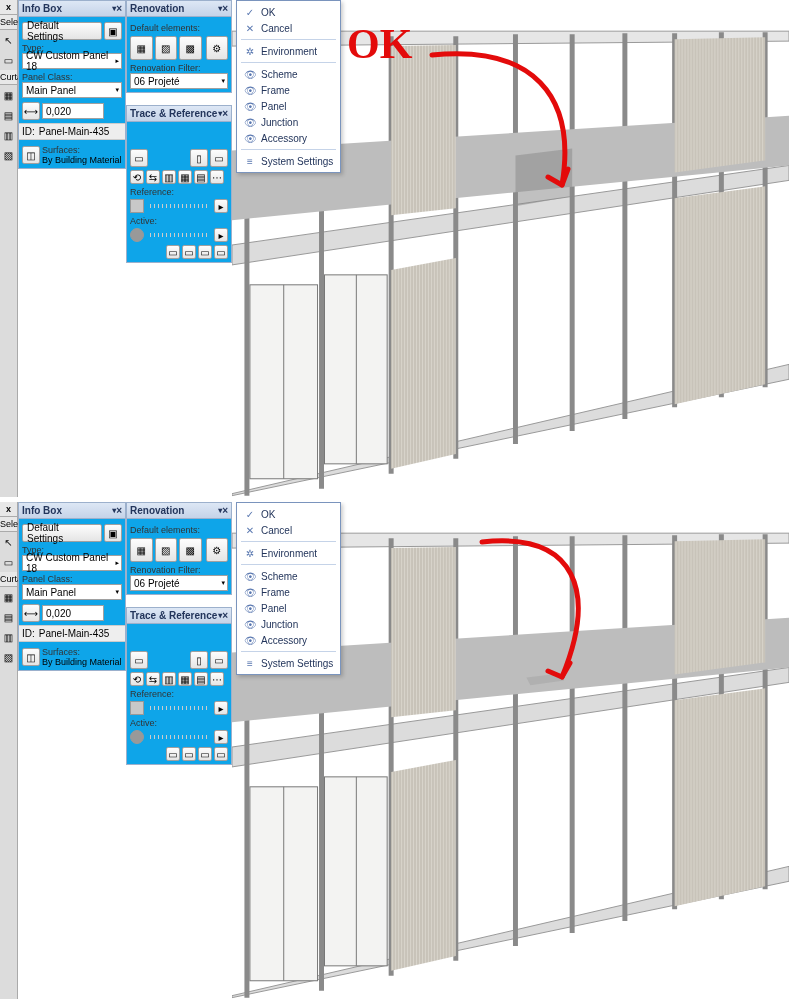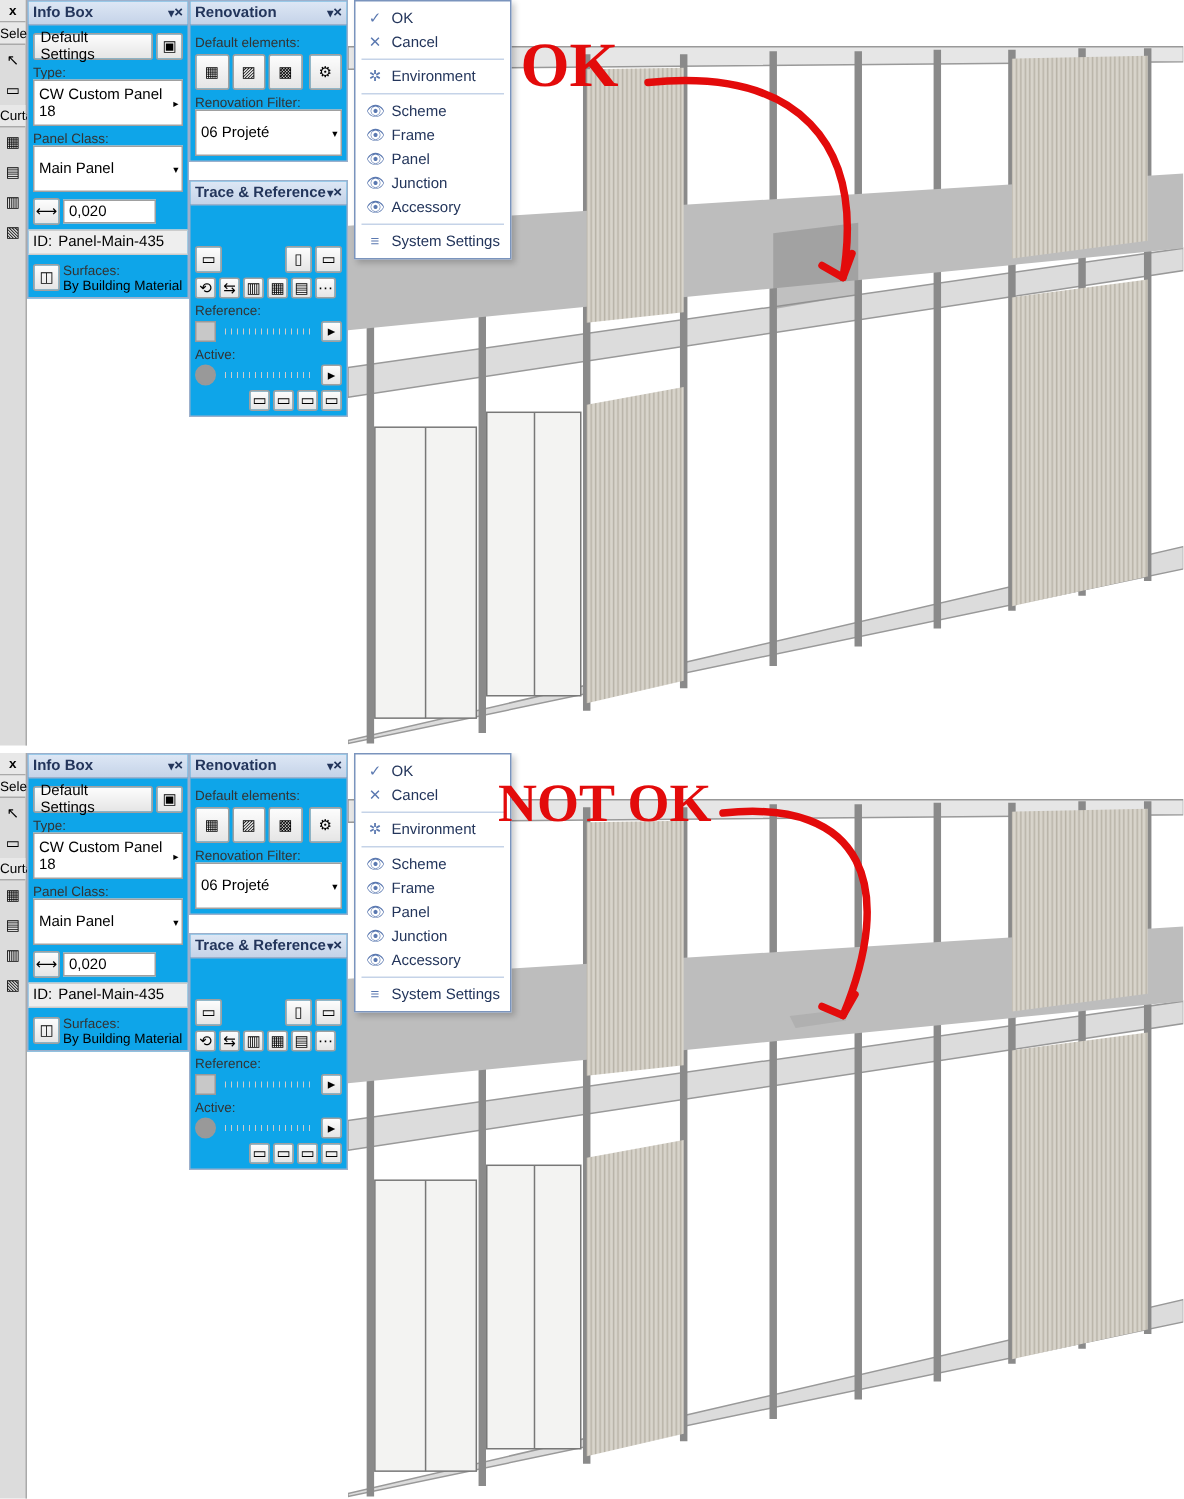--- a/index.html
+++ b/index.html
@@ -18,21 +18,21 @@
   .pal .titlebar .flex{flex:1;}
   .pal .titlebar .tri{font-size:8px;}
   .pal .titlebar .x{font-weight:bold;}
   .pal .body{padding:3px;}
   .lbl{font-size:9px;color:#333;margin-top:3px;}
   .row{display:flex;align-items:center;gap:2px;margin-top:2px;}
   .btn{border:1px solid #a0a0a0;background:linear-gradient(#fdfdfd,#e5e5e5);height:18px;display:flex;align-items:center;justify-content:center;padding:0 4px;border-radius:2px;}
   .btn.big{width:24px;height:24px;}
   .btn.sm{width:18px;height:18px;padding:0;}
   .btn.smr{width:14px;height:14px;}
-  .dd{border:1px solid #a0a0a0;background:#fff;height:31px;display:flex;align-items:center;padding:0 3px;flex:1;position:relative;}
+  .dd{border:1px solid #a0a0a0;background:#fff;height:16px;display:flex;align-items:center;padding:0 3px;flex:1;position:relative;}
   .dd .car{position:absolute;right:2px;font-size:7px;}
   .num{border:1px solid #a0a0a0;background:#fff;height:16px;width:62px;text-align:left;padding:0 3px;display:flex;align-items:center;}
   .idrow{display:flex;align-items:center;margin-top:0;border-top:1px solid #ccc;border-bottom:1px solid #ccc;padding:2px 3px;background:#eee;text-align:right;}
   .swatch{width:14px;height:14px;border:1px solid #999;background:#c8c8c8;}
   .spacer-fill{flex:1;}
   .trbody{min-height:140px;position:relative;}
   .trbtns{position:absolute;bottom:3px;left:3px;right:3px;}
   .btnrow{display:flex;gap:2px;margin-top:3px;}
   .slider{flex:1;height:4px;background:repeating-linear-gradient(90deg,#ccc 0 1px,transparent 1px 4px);margin:0 4px;position:relative;}
   
@@ -482,19 +482,18 @@
           <span class="mico">👁</span>
           <span>Accessory</span>
         </div>
       <div class="sep"></div>
       <div class="mitm">
           <span class="mico">≡</span>
           <span>System Settings</span>
         </div>
     </div>
 
-    <div class="annot" style="left:100px;top:12px;font-size:36px">NOT OK</div>
     <svg style="position:absolute;left:235px;top:20px;width:160px;height:180px;pointer-events:none">
       <path d="M15 20 C 110 10, 130 70, 95 155" fill="none" stroke="#e30b0b" stroke-width="5" stroke-linecap="round"></path>
       <path d="M95 155 l-14 -6 m14 6 l8 -14" fill="none" stroke="#e30b0b" stroke-width="5" stroke-linecap="round"></path>
     </svg>
   </div>
 </div>
 
 </body></html>

